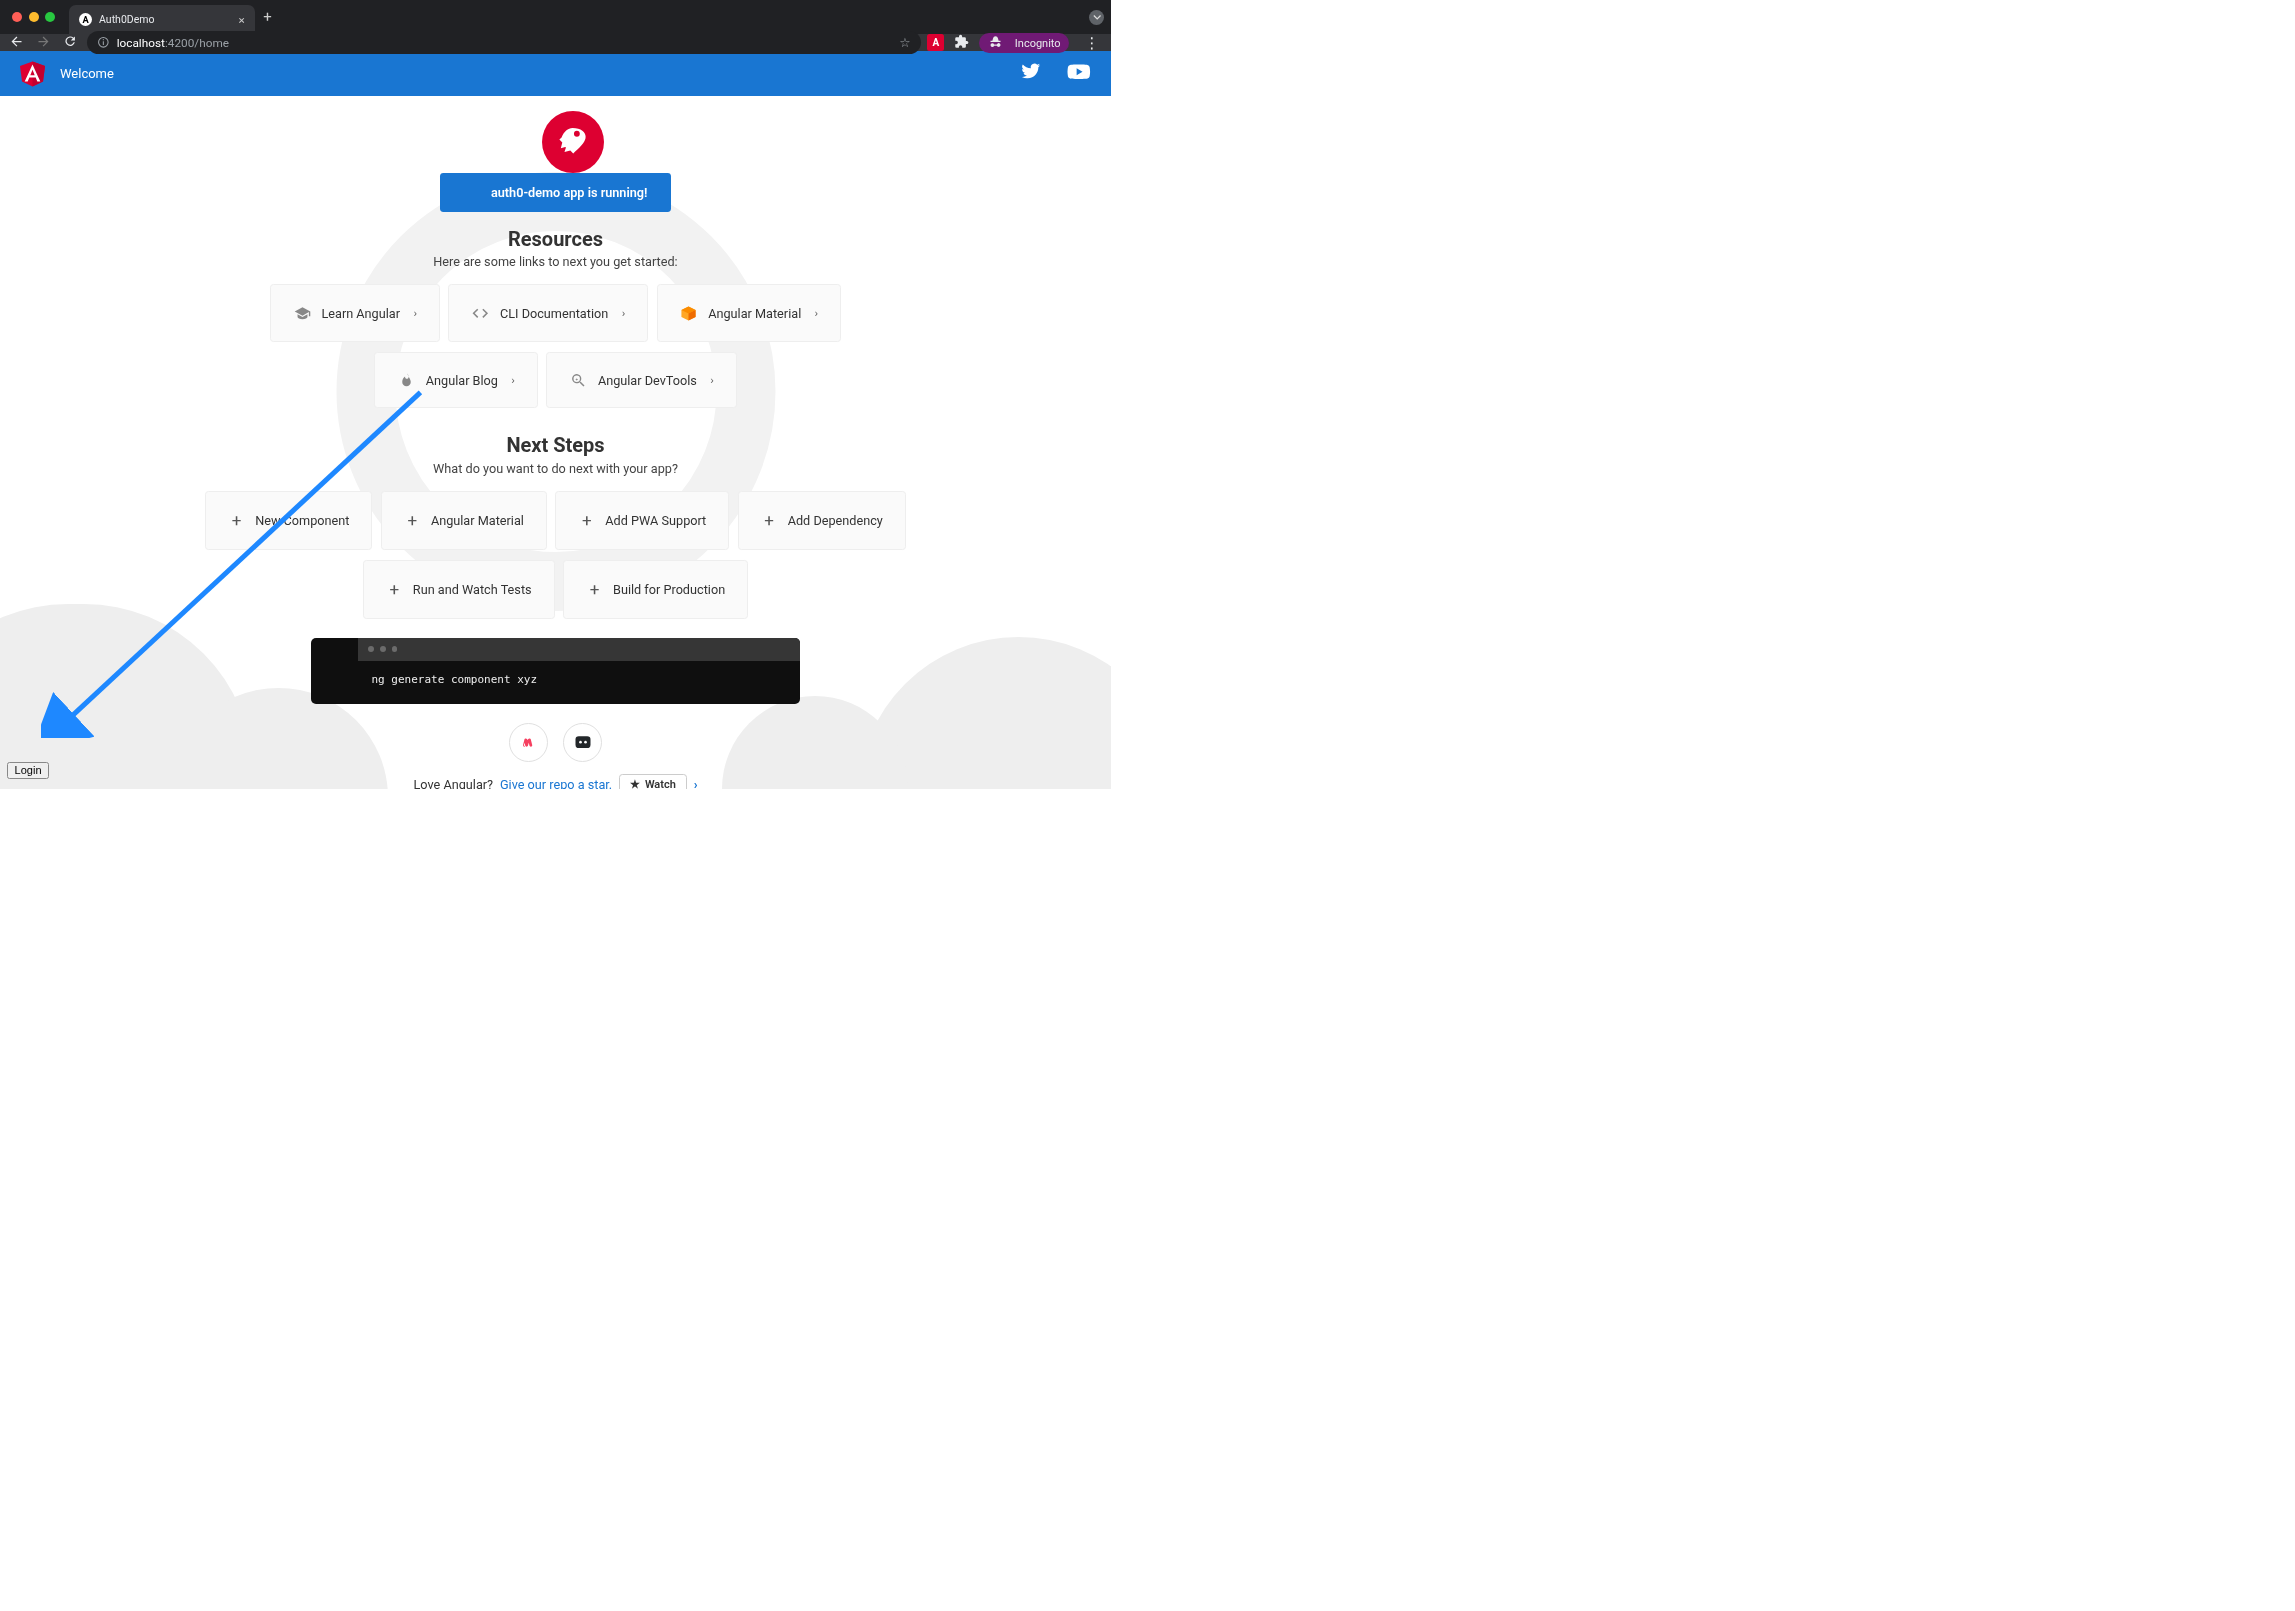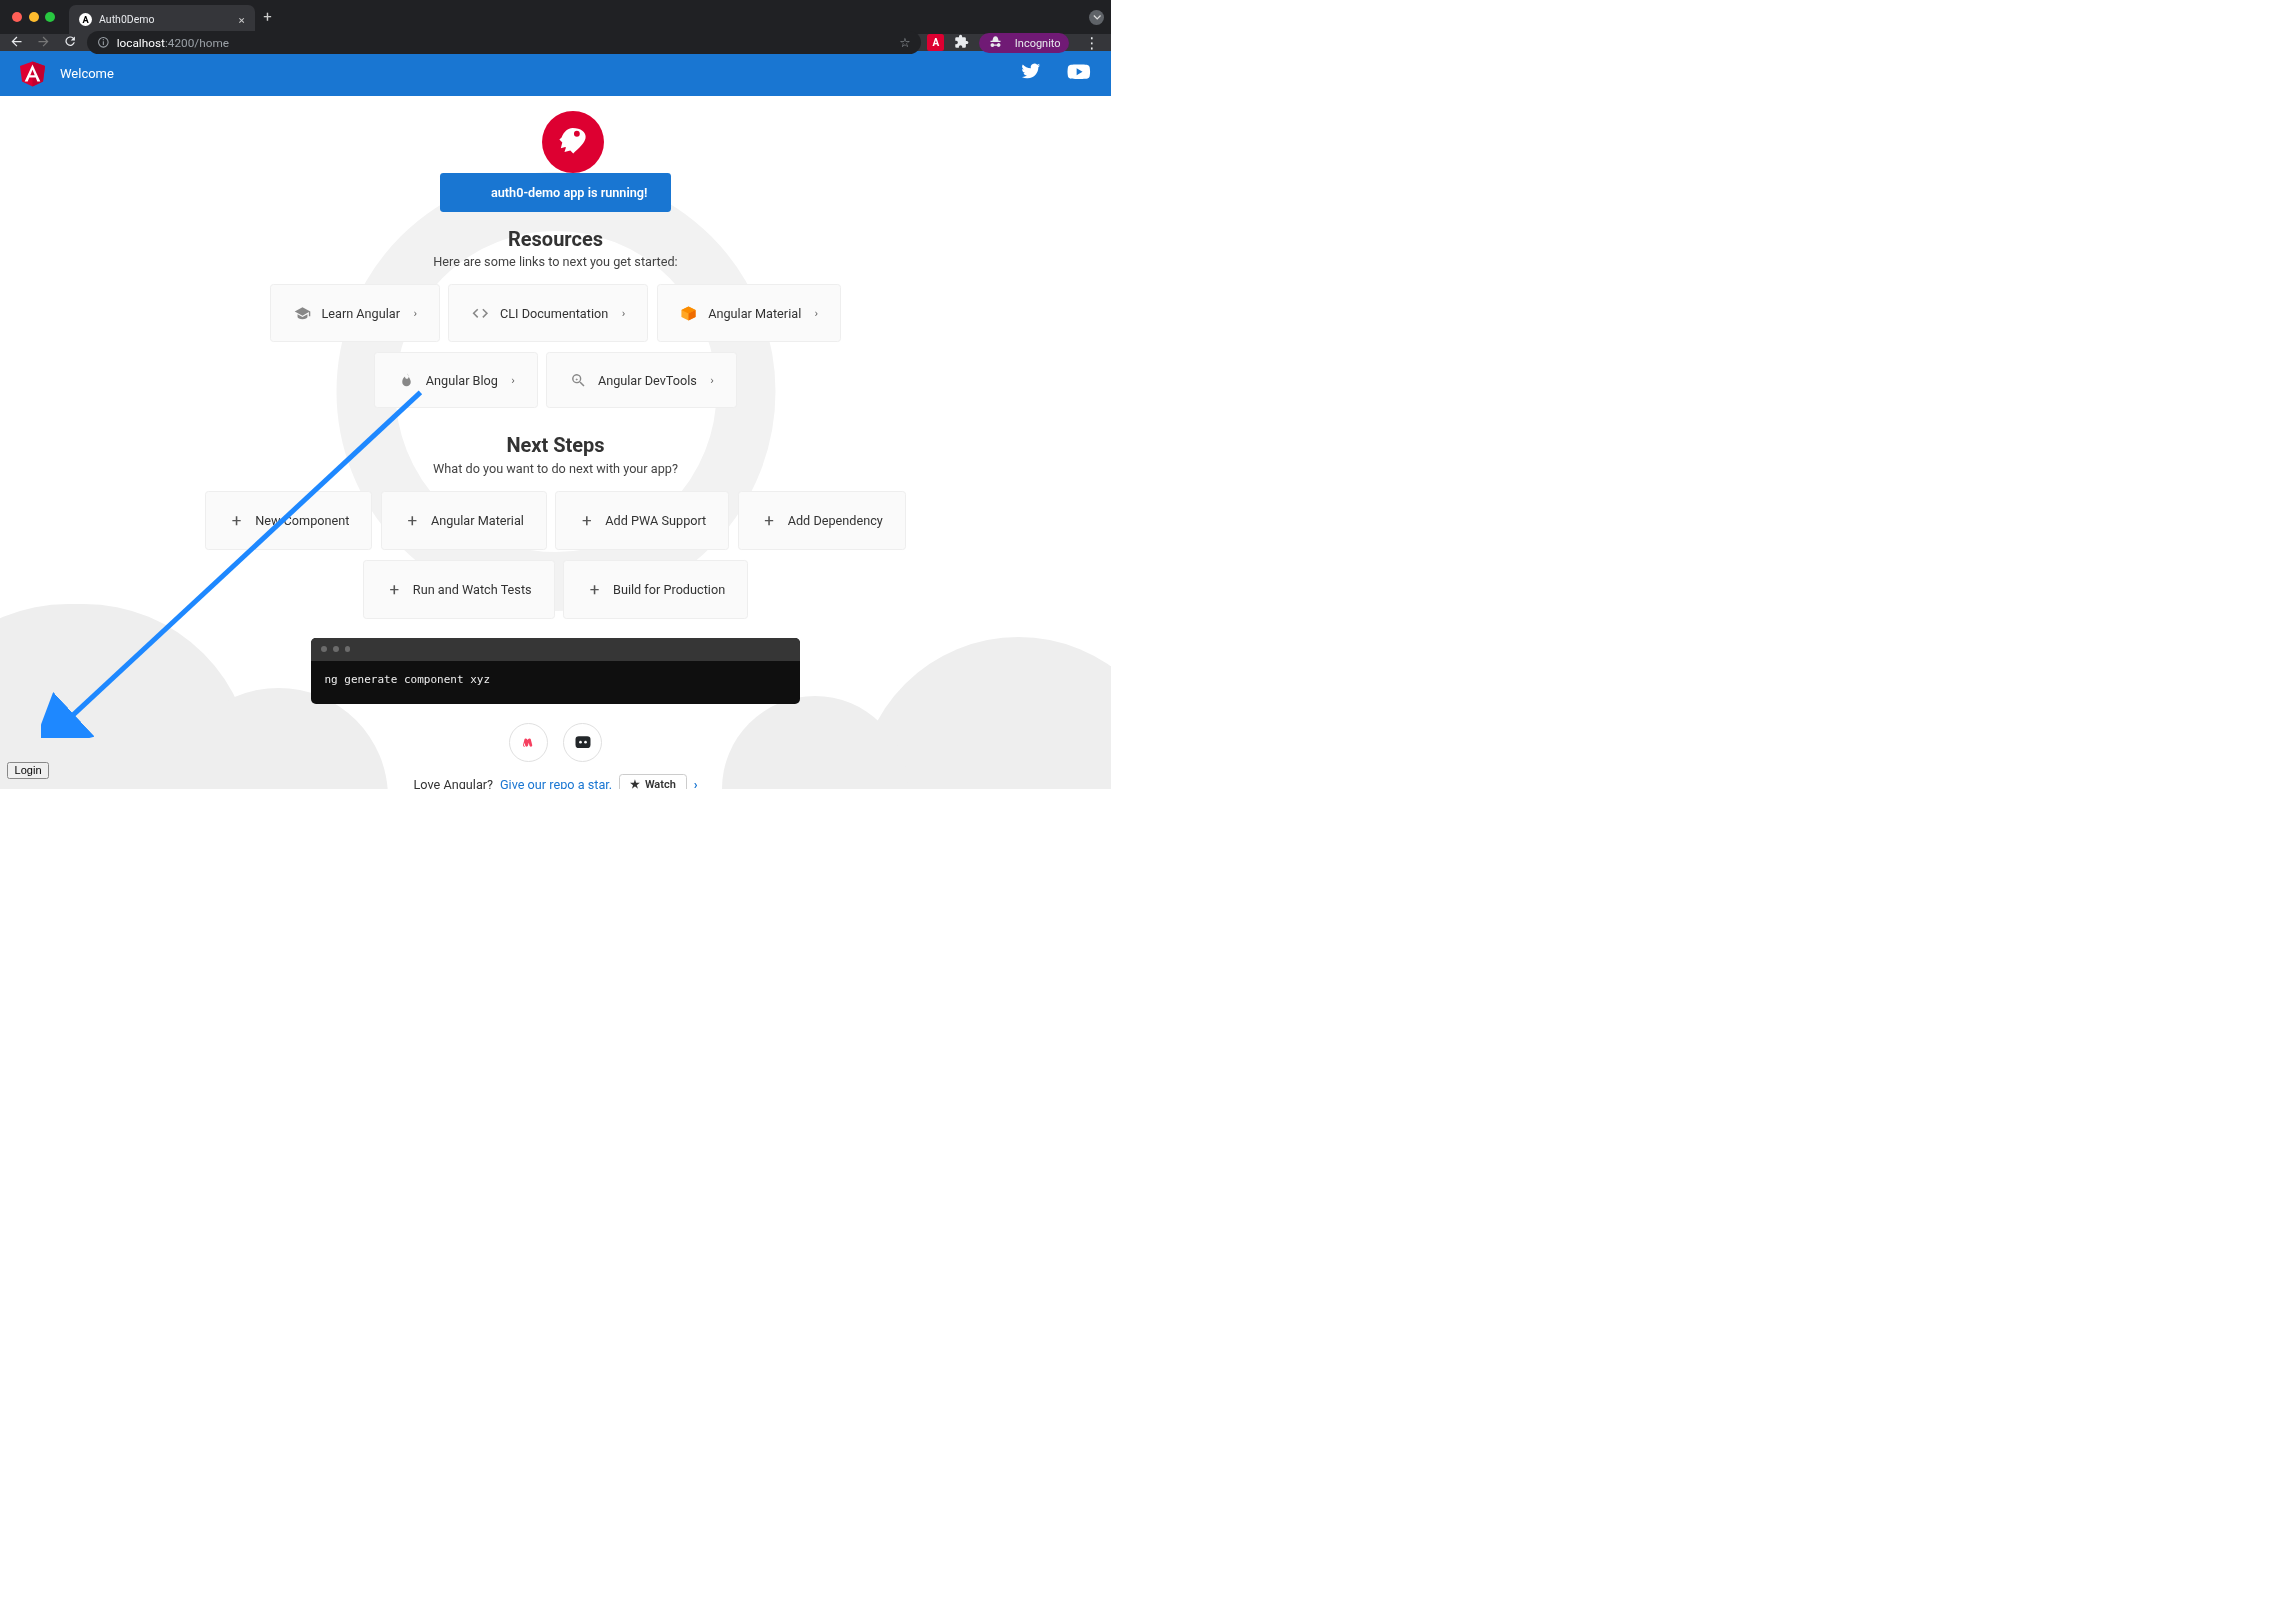--- a/index.html
+++ b/index.html
@@ -147,20 +147,21 @@
     font-size:12.7px; color:#333;
   }
   .card .chev { color:#666; font-size:11.8px; margin-left:3.4px;}
   .card .cicon { color:#888; font-size:15px; width:18.6px; display:flex; justify-content:center;}
 
   .plus { font-size:17px; font-weight:400; color:#555; width:17px; display:inline-block;}
 
   .terminal {
     width:489px; margin:18.6px auto 0; text-align:left; border-radius:5px; overflow:hidden;
     background:#0f0f0f;
+    padding-left:47px;
   }
   .term-head{ background:#363636; height:23.6px; display:flex;align-items:center;gap:5.9px;padding-left:10px;}
   .term-dot{width:5.9px;height:5.9px;border-radius:50%;background:#6b6b6b;}
   .term-body{ padding:11.8px 13.5px 18.6px; color:#eee; font-family:ui-monospace,Menlo,monospace; font-size:11px;}
 
   .social-circles { display:flex; gap:15px; justify-content:center; margin:18.6px 0 11.8px;}
   .scircle{ width:39px;height:39px;border-radius:50%;border:0.8px solid #e0e0e0;background:#fff;display:flex;align-items:center;justify-content:center;font-size:17px;}
 
   .love-line{ font-size:12.7px; color:#333; display:flex; align-items:center; justify-content:center; gap:6.8px;}
   .love-line a{ color:#1976d2; text-decoration:none;}

